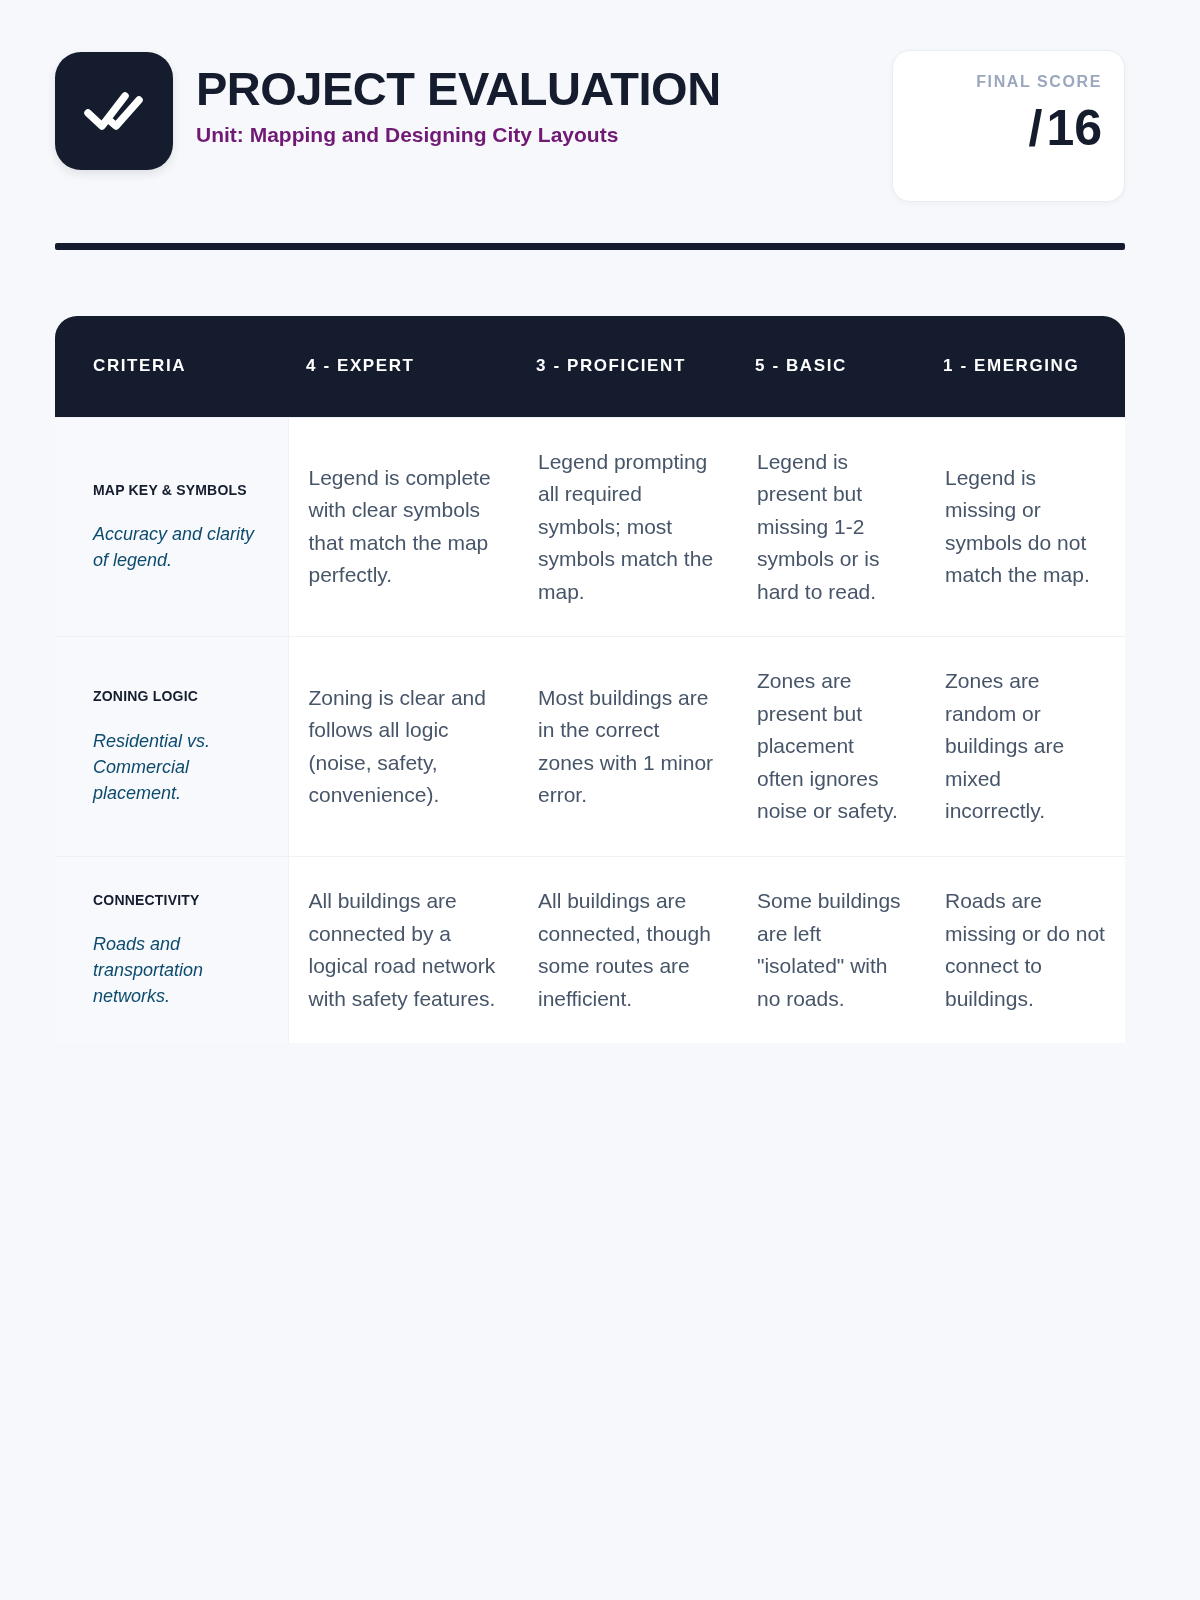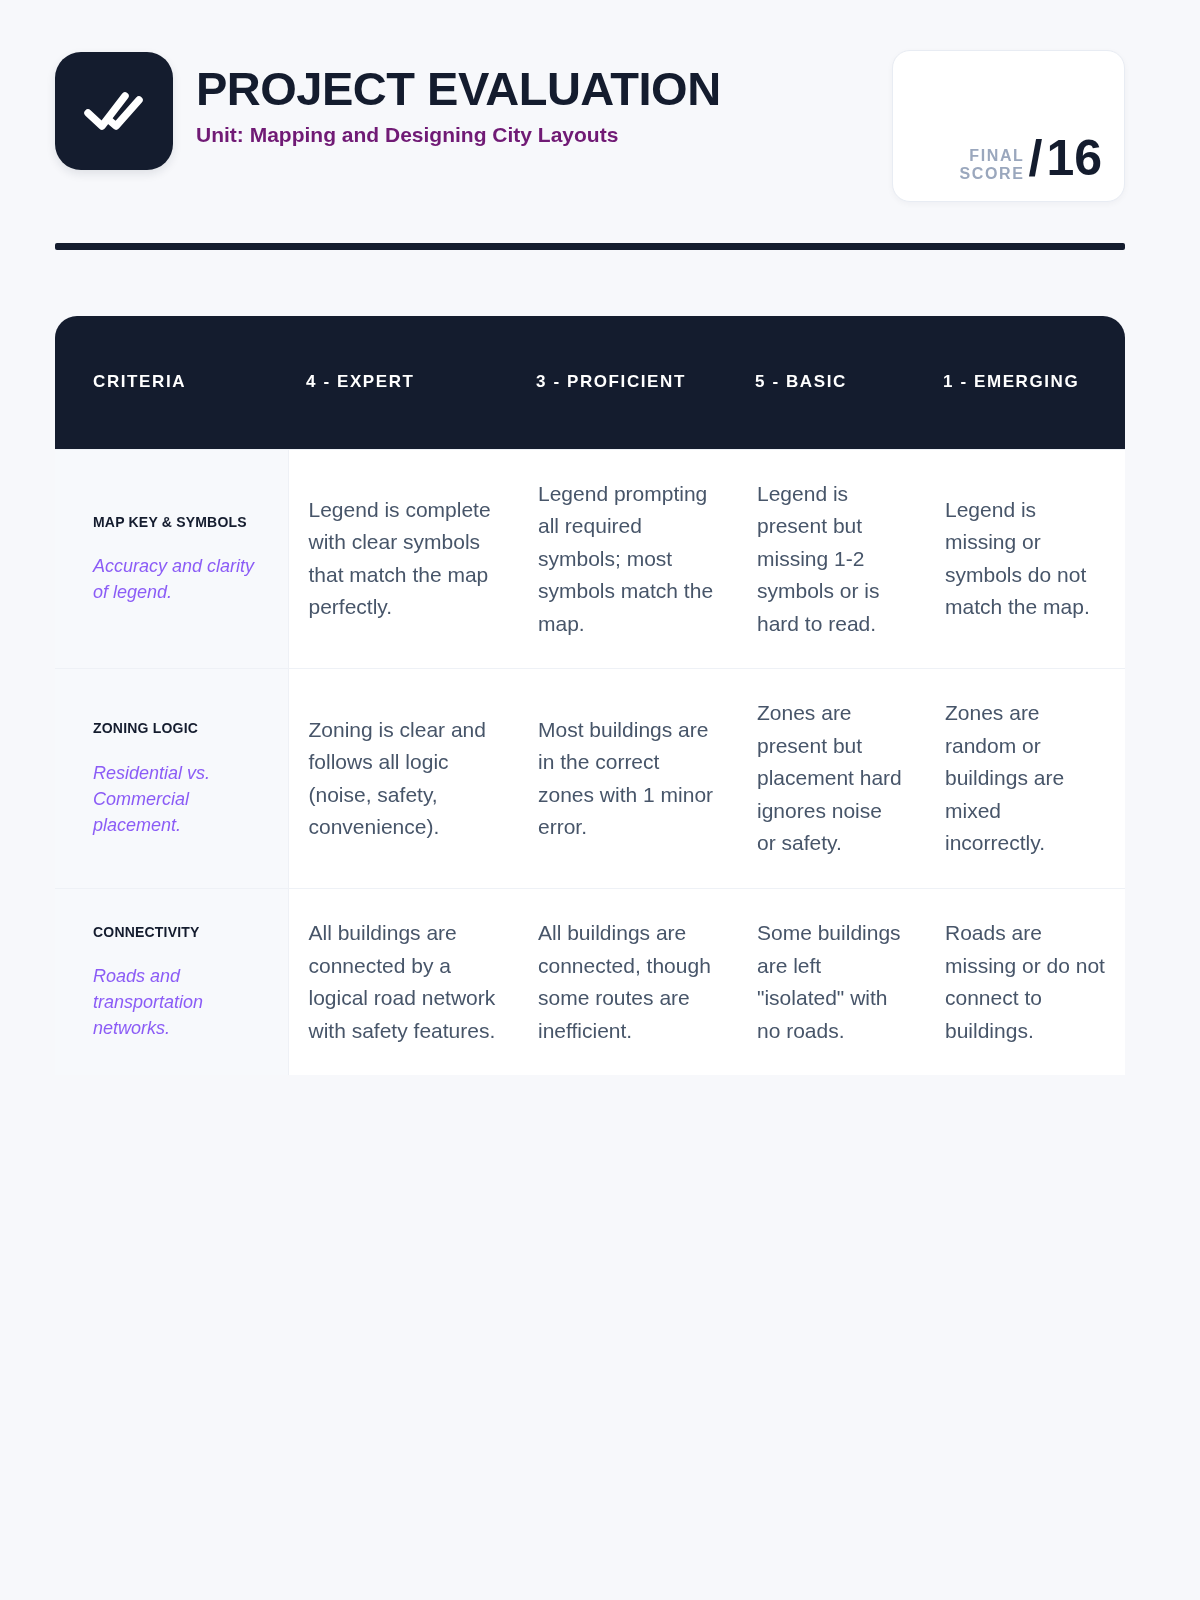--- a/index.html
+++ b/index.html
@@ -36,21 +36,21 @@
     margin-top:8px;
     font-size:21px; font-weight:bold;
     color:#701a75; line-height:1.2;
   }
   .score-card {
     width:233px; height:152px;
     background:#ffffff;
     border:1px solid #e8ecf3;
     border-radius:18px;
     padding:22px 22px 18px 22px;
-    display:flex; flex-direction:row;
+    display:flex; flex-direction:column;
     align-items:flex-end; justify-content:flex-start;
     box-shadow:0 2px 6px rgba(20,28,46,.04);
     flex:0 0 233px;
     margin-top:-2px;
   }
   .score-label {
     font-size:16px; font-weight:bold; letter-spacing:1.6px;
     color:#9aa7bd; text-align:right;
   }
   .score-value {
@@ -74,21 +74,21 @@
     overflow:hidden;
   }
   .rubric-table { width:1070px; border-collapse:collapse; table-layout:fixed; }
   .rubric-table thead th {
     background:#141c2e;
     color:#ffffff;
     font-size:17px; font-weight:bold; letter-spacing:1.6px;
     text-align:left;
     vertical-align:middle;
     padding:20px 18px;
-    height:133px;
+    height:101px;
     line-height:1.35;
   }
   .rubric-table thead th:first-child { border-top-left-radius:22px; padding-left:38px; }
   .rubric-table thead th:last-child  { border-top-right-radius:22px; }
 
   .rubric-table td {
     vertical-align:middle;
     background:#ffffff;
     border-top:1px solid #eef1f6;
     padding:28px 20px;
@@ -100,21 +100,21 @@
     background:#f7f9fc;
     border-right:1px solid #eef1f6;
     padding-left:38px; padding-right:22px;
   }
   .crit-name {
     font-size:14px; font-weight:bold; letter-spacing:0.2px;
     color:#141c2e; line-height:1.3;
   }
   .crit-desc {
     margin-top:22px;
-    font-size:18px; font-style:italic; color:#8b5cf6; line-height:1.45;
+    font-size:18px; font-style:italic; color:#0c4a6e; line-height:1.45;
   }
   col.c-crit { width:233px; }
   col.c-l4   { width:230px; }
   col.c-l3   { width:219px; }
   col.c-l2   { width:188px; }
   col.c-l1   { width:200px; }
 </style>
 </head>
 <body>
 
@@ -175,21 +175,21 @@
           <td>Legend is present but missing 1-2 symbols or is hard to read.</td>
           <td>Legend is missing or symbols do not match the map.</td>
         </tr>
         <tr>
           <td class="criteria-cell">
             <div class="crit-name">ZONING LOGIC</div>
             <div class="crit-desc">Residential vs. Commercial placement.</div>
           </td>
           <td>Zoning is clear and follows all logic (noise, safety, convenience).</td>
           <td>Most buildings are in the correct zones with 1 minor error.</td>
-          <td>Zones are present but placement hard ignores noise or safety.</td>
+          <td>Zones are present but placement often ignores noise or safety.</td>
           <td>Zones are random or buildings are mixed incorrectly.</td>
         </tr>
         <tr>
           <td class="criteria-cell">
             <div class="crit-name">CONNECTIVITY</div>
             <div class="crit-desc">Roads and transportation networks.</div>
           </td>
           <td>All buildings are connected by a logical road network with safety features.</td>
           <td>All buildings are connected, though some routes are inefficient.</td>
           <td>Some buildings are left "isolated" with no roads.</td>

